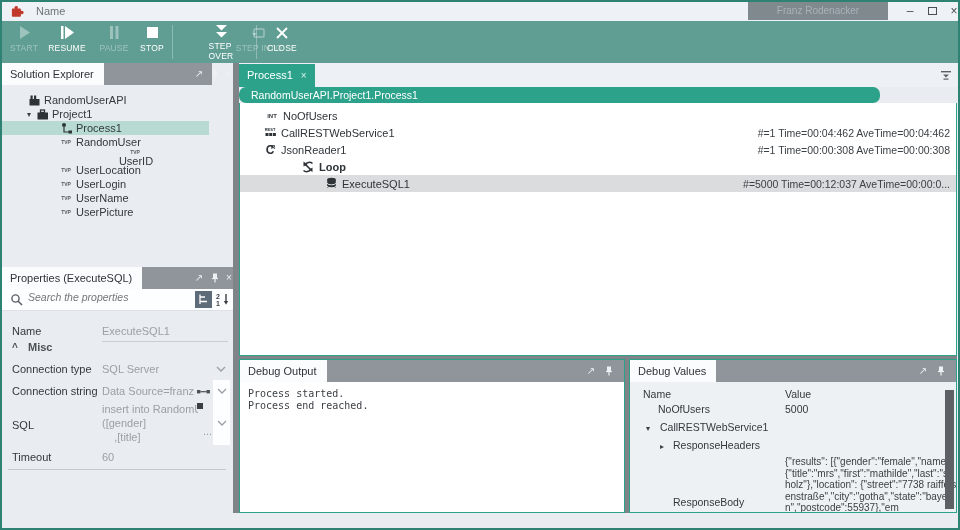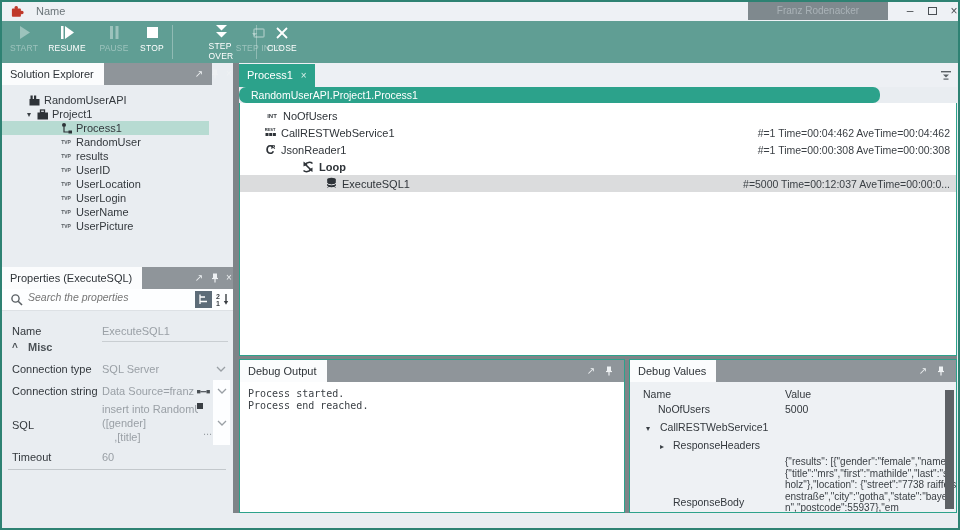--- a/index.html
+++ b/index.html
@@ -206,27 +206,21 @@
             </svg>
           </span>
         <span style="margin-left:2px;">Process1</span>
       </div>
       <div class="trow" style="padding-left:56px;">
         <span class="nico">
             <span class="tvp">TVP</span>
           </span>
         <span style="margin-left:2px;">RandomUser</span>
       </div>
-      <div class="trow" style="padding-left:56px;">
-        <span class="nico">
-            <span class="tvp">TVP</span>
-          </span>
-        <span style="margin-left:2px;">results</span>
-      </div>
-      <div class="trow" style="padding-left:56px;">
+      <div class="trow" style="padding-left:56px;flex-direction:column;">
         <span class="nico">
             <span class="tvp">TVP</span>
           </span>
         <span style="margin-left:2px;">UserID</span>
       </div>
       <div class="trow" style="padding-left:56px;">
         <span class="nico">
             <span class="tvp">TVP</span>
           </span>
         <span style="margin-left:2px;">UserLocation</span>

